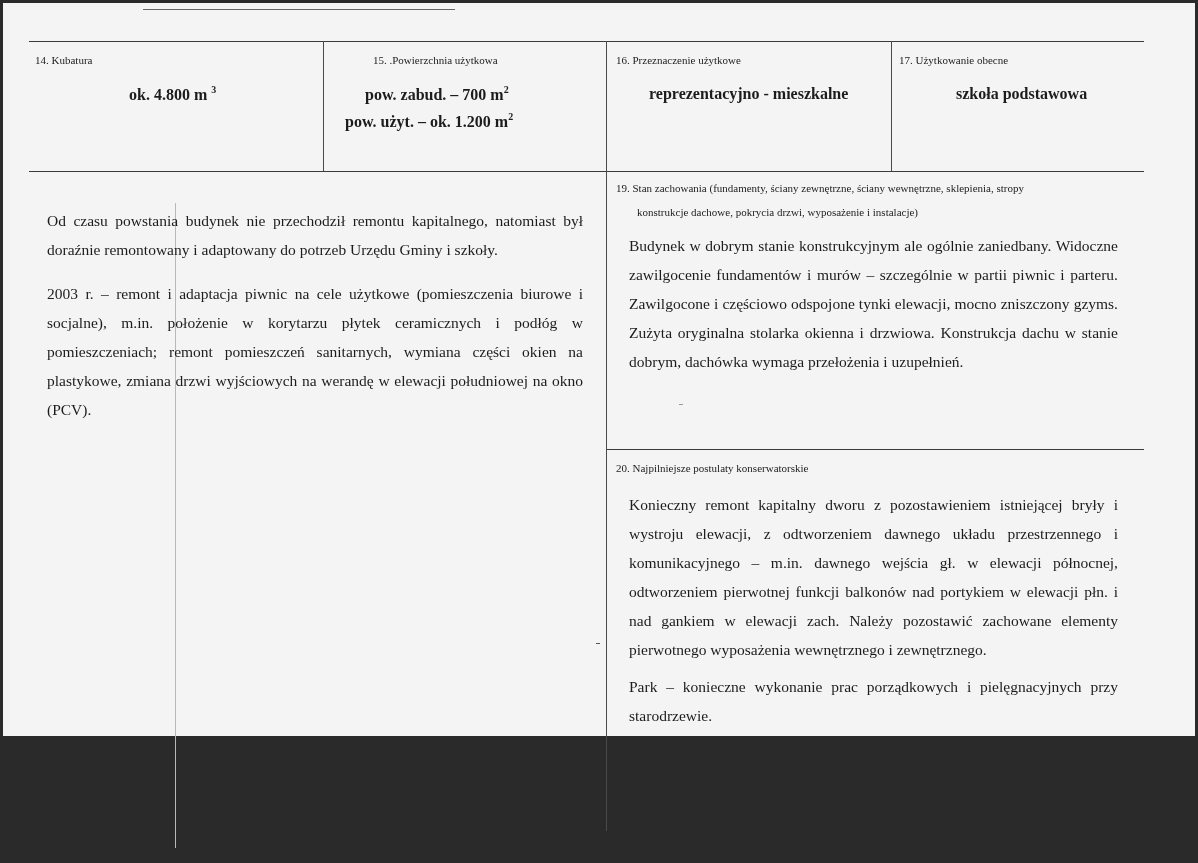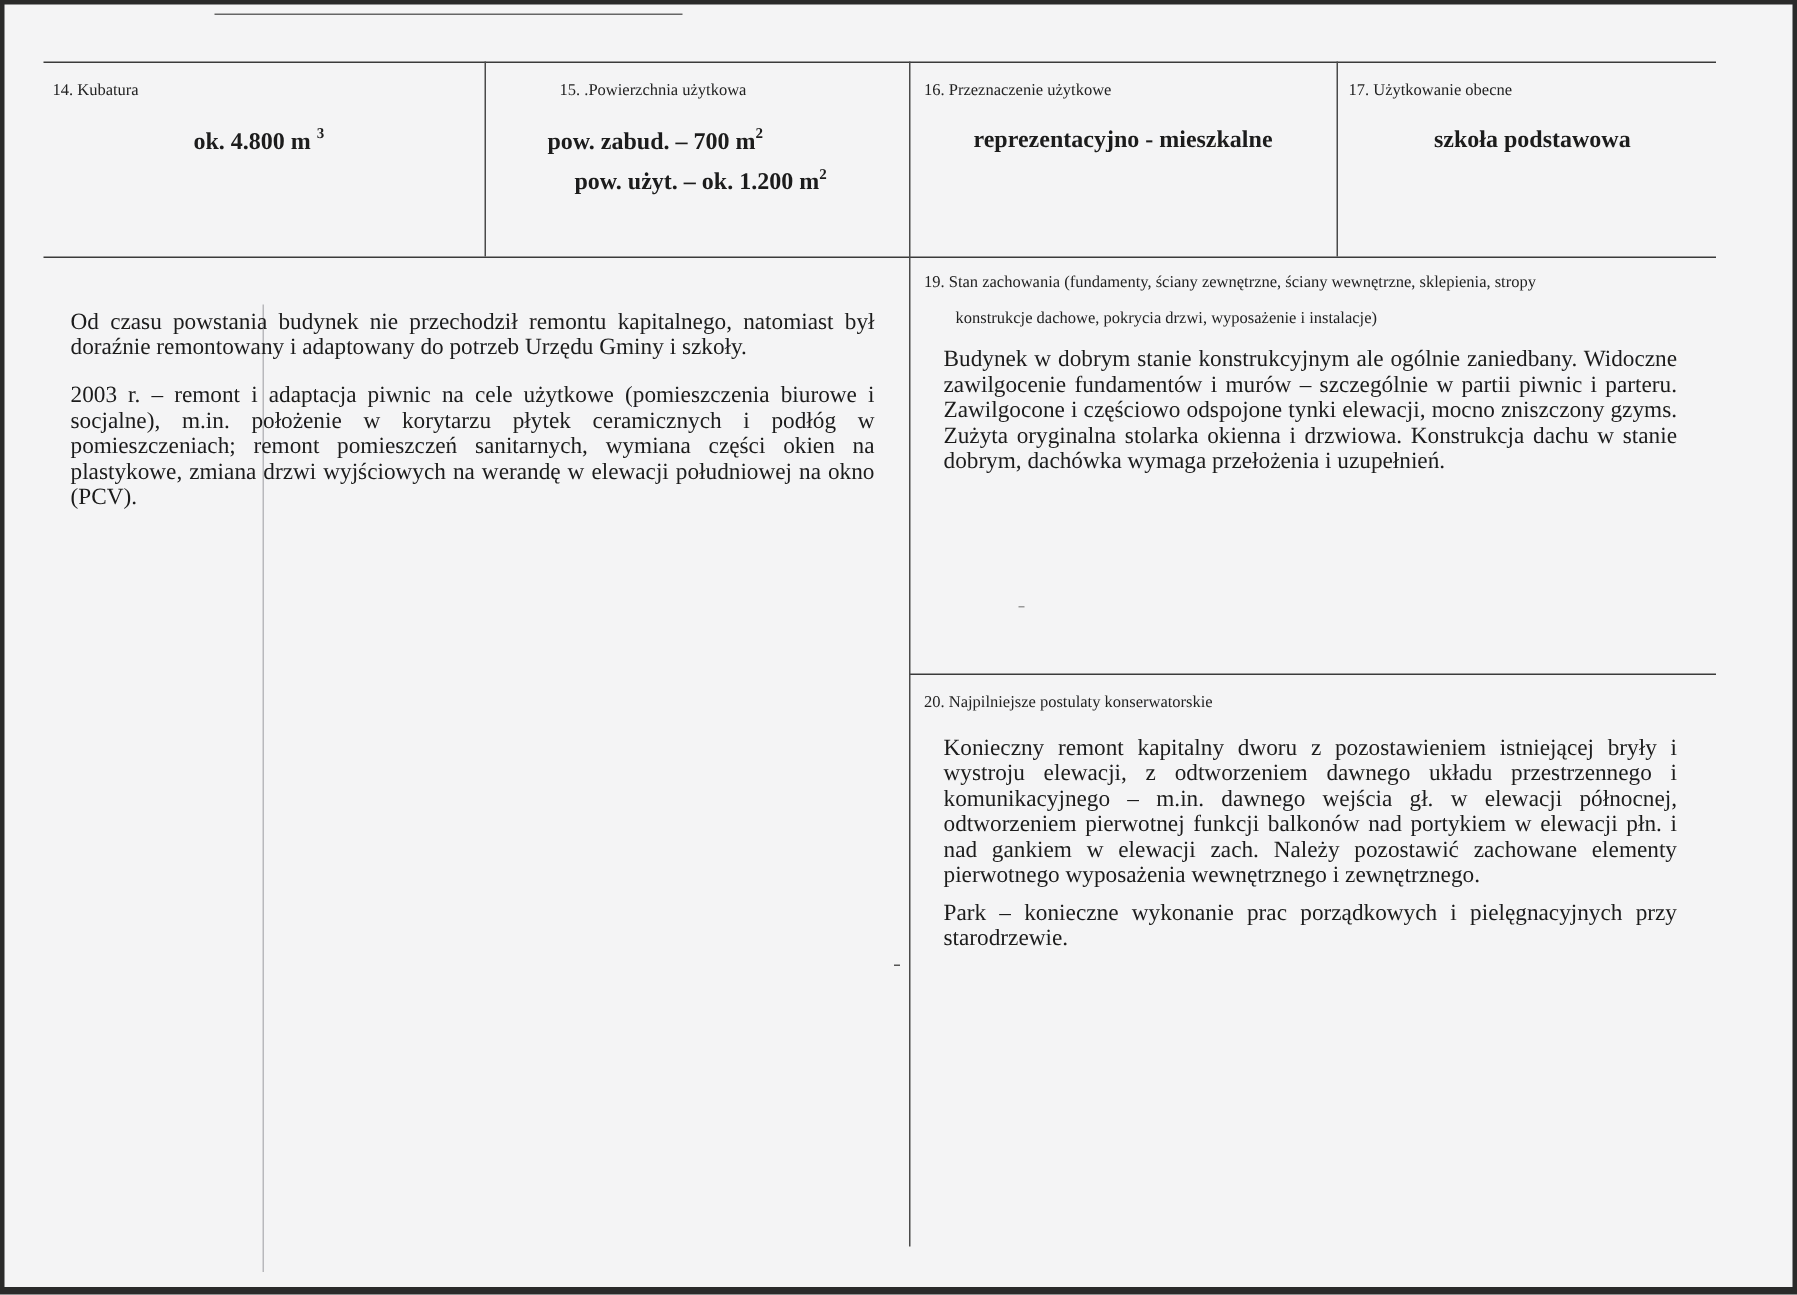--- a/index.html
+++ b/index.html
@@ -13,21 +13,21 @@
       position: relative;
       overflow: hidden;
       font-family: "Liberation Serif", "DejaVu Serif", serif;
       color: #1c1c1c;
     }
     .sheet {
       position: absolute;
       left: 3px;
       top: 3px;
       width: 1192px;
-      height: 855px;
+      height: 733px;
       background: #f4f4f5;
     }
     .hline {
       position: absolute;
       height: 0;
       border-top: 1.5px solid #3a3a3a;
     }
     .vline {
       position: absolute;
       width: 0;
@@ -47,21 +47,21 @@
       position: absolute;
       font-size: 16px;
       line-height: 24px;
       color: #1c1c1c;
       white-space: nowrap;
       font-weight: bold;
     }
     .para {
       position: absolute;
       font-size: 15.5px;
-      line-height: 17px;
+      line-height: 29px;
       text-align: justify;
       color: #1c1c1c;
     }
     .para p {
       margin: 0;
       text-align: justify;
       text-align-last: left;
     }
     sup {
       font-size: 10px;
@@ -96,21 +96,21 @@
   <div class="vline" style="left:320px; top:38px; height:130px;"></div>
   <div class="vline" style="left:603px; top:38px; height:790px;"></div>
   <div class="vline" style="left:888px; top:38px; height:130px;"></div>
   <div class="vline faint" style="left:172px; top:200px; height:645px;"></div>
 
   <div class="label" style="left:32px; top:50px;">14. Kubatura</div>
   <div class="value" style="left:126px; top:80px;"><span>ok. 4.800 m</span> <sup>3</sup></div>
 
   <div class="label" style="left:330px; top:50px;margin-left:40px;">15. .Powierzchnia użytkowa</div>
   <div class="value" style="left:362px; top:80px;text-align:center;"><span>pow. zabud. – 700 m</span><sup>2</sup></div>
-  <div class="value" style="left:380px; top:107px;"><span>pow. użyt. – ok. 1.200 m</span><sup>2</sup></div>
+  <div class="value" style="left:342px; top:107px;"><span>pow. użyt. – ok. 1.200 m</span><sup>2</sup></div>
 
   <div class="label" style="left:613px; top:50px;">16. Przeznaczenie użytkowe</div>
   <div class="value" style="left:646px; top:79px;">reprezentacyjno - mieszkalne</div>
 
   <div class="label" style="left:896px; top:50px;">17. Użytkowanie obecne</div>
   <div class="value" style="left:917px; top:79px;margin-left:36px;">szkoła podstawowa</div>
 
   <div class="para" style="left:44px; top:203px; width:536px;">
     <p>Od czasu powstania budynek nie przechodził remontu kapitalnego, natomiast był doraźnie remontowany i adaptowany do potrzeb Urzędu Gminy i szkoły.</p>
     <p style="margin-top:15px;">2003 r. – remont i adaptacja piwnic na cele użytkowe (pomieszczenia biurowe i socjalne), m.in. położenie w korytarzu płytek ceramicznych i podłóg w pomieszczeniach; remont pomieszczeń sanitarnych, wymiana części okien na plastykowe, zmiana drzwi wyjściowych na werandę w elewacji południowej na okno (PCV).</p>

